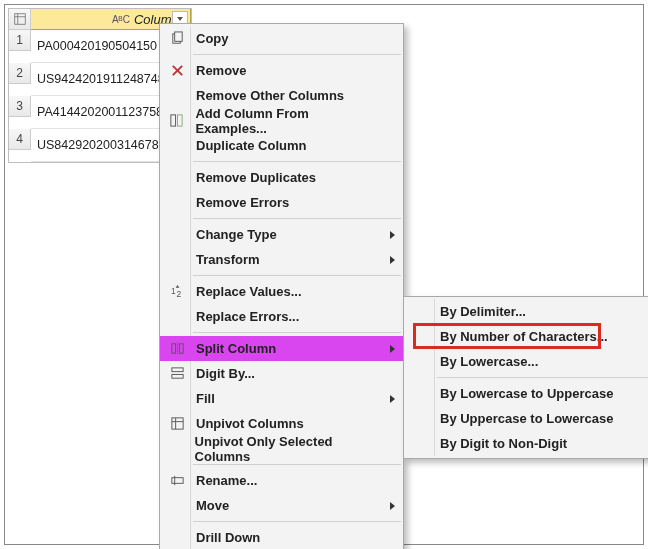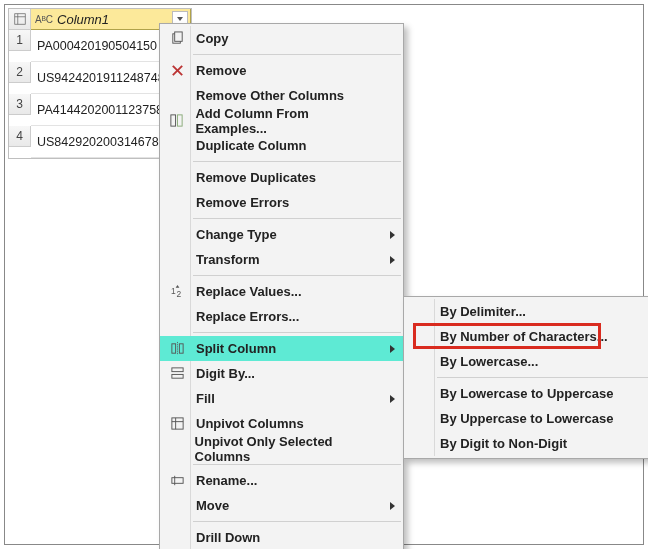--- a/index.html
+++ b/index.html
@@ -39,37 +39,38 @@
   .tbl .corner svg { width: 12px; height: 12px; }
   .tbl .colhdr {
     width: 160px; height: 21px;
     background: #fce99a;
     border-bottom: 1px solid #b0a24a;
     border-right: 1px solid #b0a24a;
     display: flex; align-items: center;
     padding: 0 4px;
     font-style: italic;
     position: relative;
+    justify-content: flex-end;
   }
   .tbl .colhdr .type-badge {
     font-size: 10px; color: #555; margin-right: 4px;
     font-style: normal;
   }
   .tbl .colhdr .dd {
     position: absolute; right: 2px; top: 2px;
     width: 16px; height: 16px;
     background: #fff; border:1px solid #bcbcbc;
     display: flex; align-items:center; justify-content:center;
   }
   .tbl .cell {
-    width: 160px; height: 32px;
+    width: 160px; height: 17px;
     border-right: 1px solid #e3e3e3;
     border-bottom: 1px solid #e3e3e3;
     display: flex; align-items: center;
-    padding: 0 6px;
+    padding: 16px 6px;
     font-size: 12.5px;
     white-space: nowrap; overflow: hidden;
   }
   
   .menu {
     position: absolute;
     background: #f3f3f3;
     border: 1px solid #a8a8a8;
     box-shadow: 4px 4px 6px rgba(0,0,0,0.25);
     padding: 2px 0;
@@ -84,21 +85,21 @@
     padding: 0 24px 0 6px;
     cursor: default;
     position: relative;
   }
   .menu .item .ico {
     width: 22px; display: flex; align-items:center; justify-content:center;
     color: #555;
   }
   .menu .item .ico svg { width: 15px; height: 15px; }
   .menu .item .lbl { padding-left: 8px; font-weight: bold; }
-  .menu .item.hover { background: #5eead4; }
+  .menu .item.hover { background: #d946ef; }
   .menu .item .arrow {
     position: absolute; right: 8px; top: 50%; transform: translateY(-50%);
     width: 0; height: 0;
     border-top: 4px solid transparent;
     border-bottom: 4px solid transparent;
     border-left: 5px solid #333;
   }
   .menu .sep {
     height: 1px; background: #d0d0d0;
     margin: 3px 2px 3px 33px;

